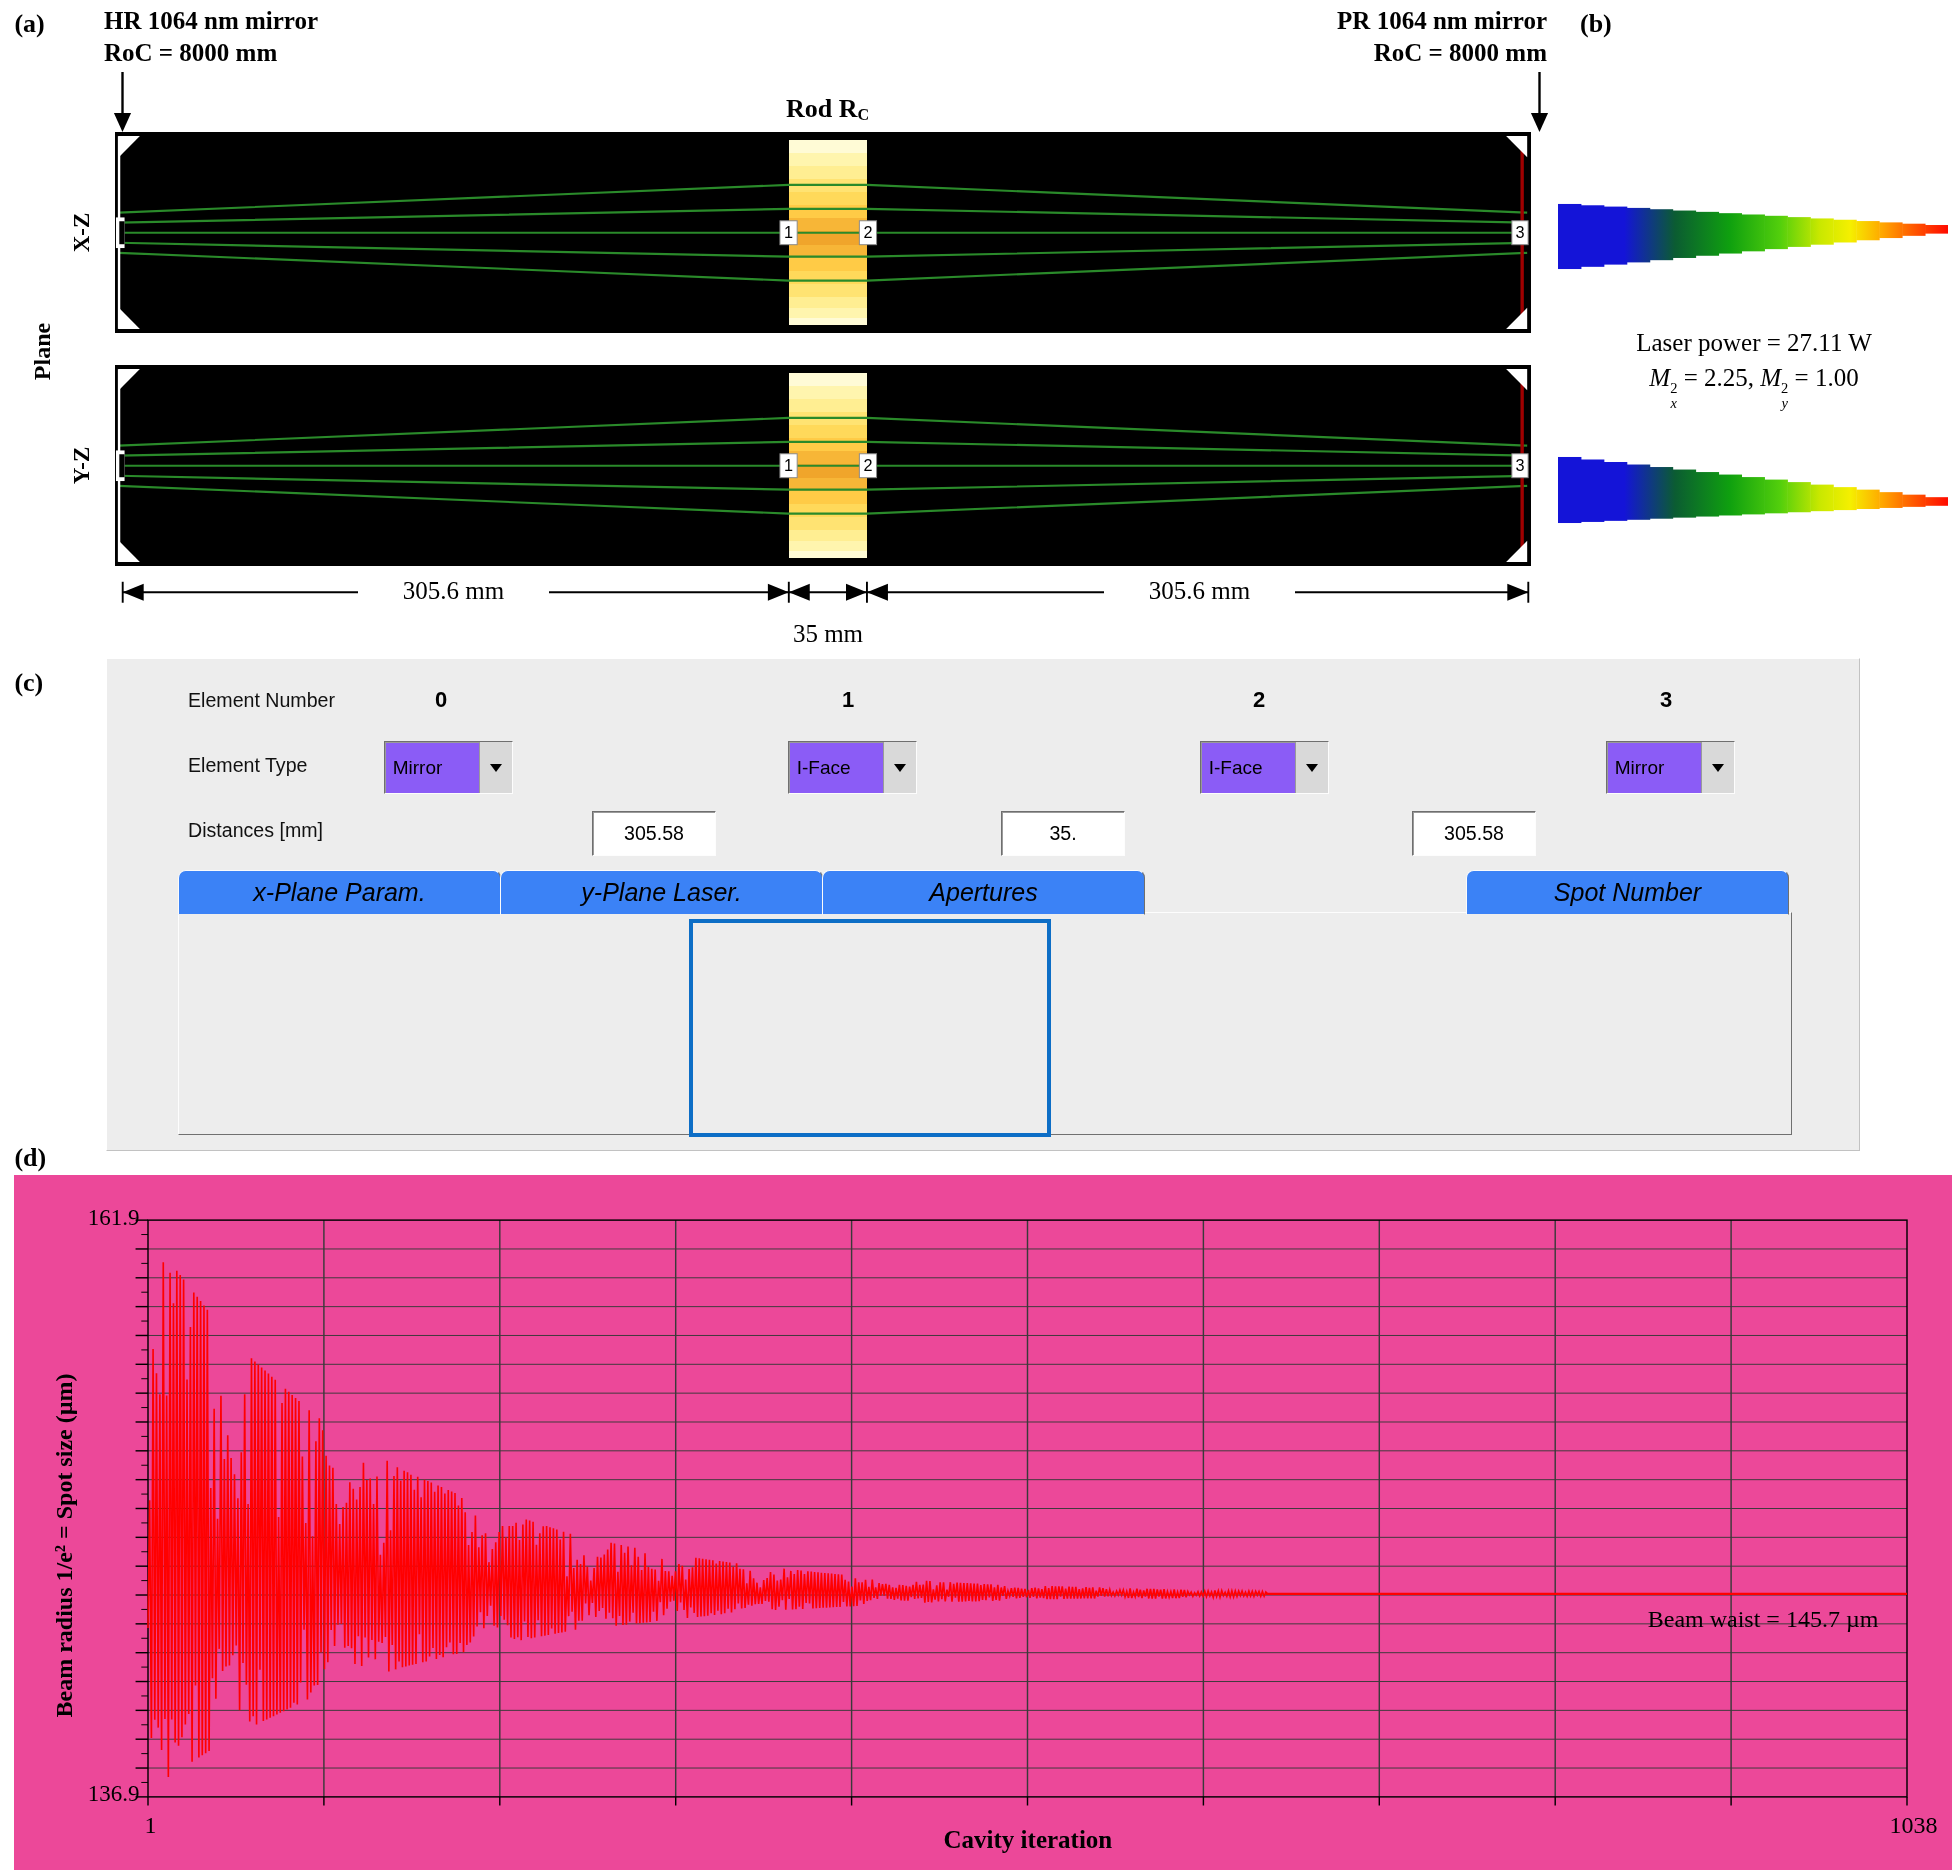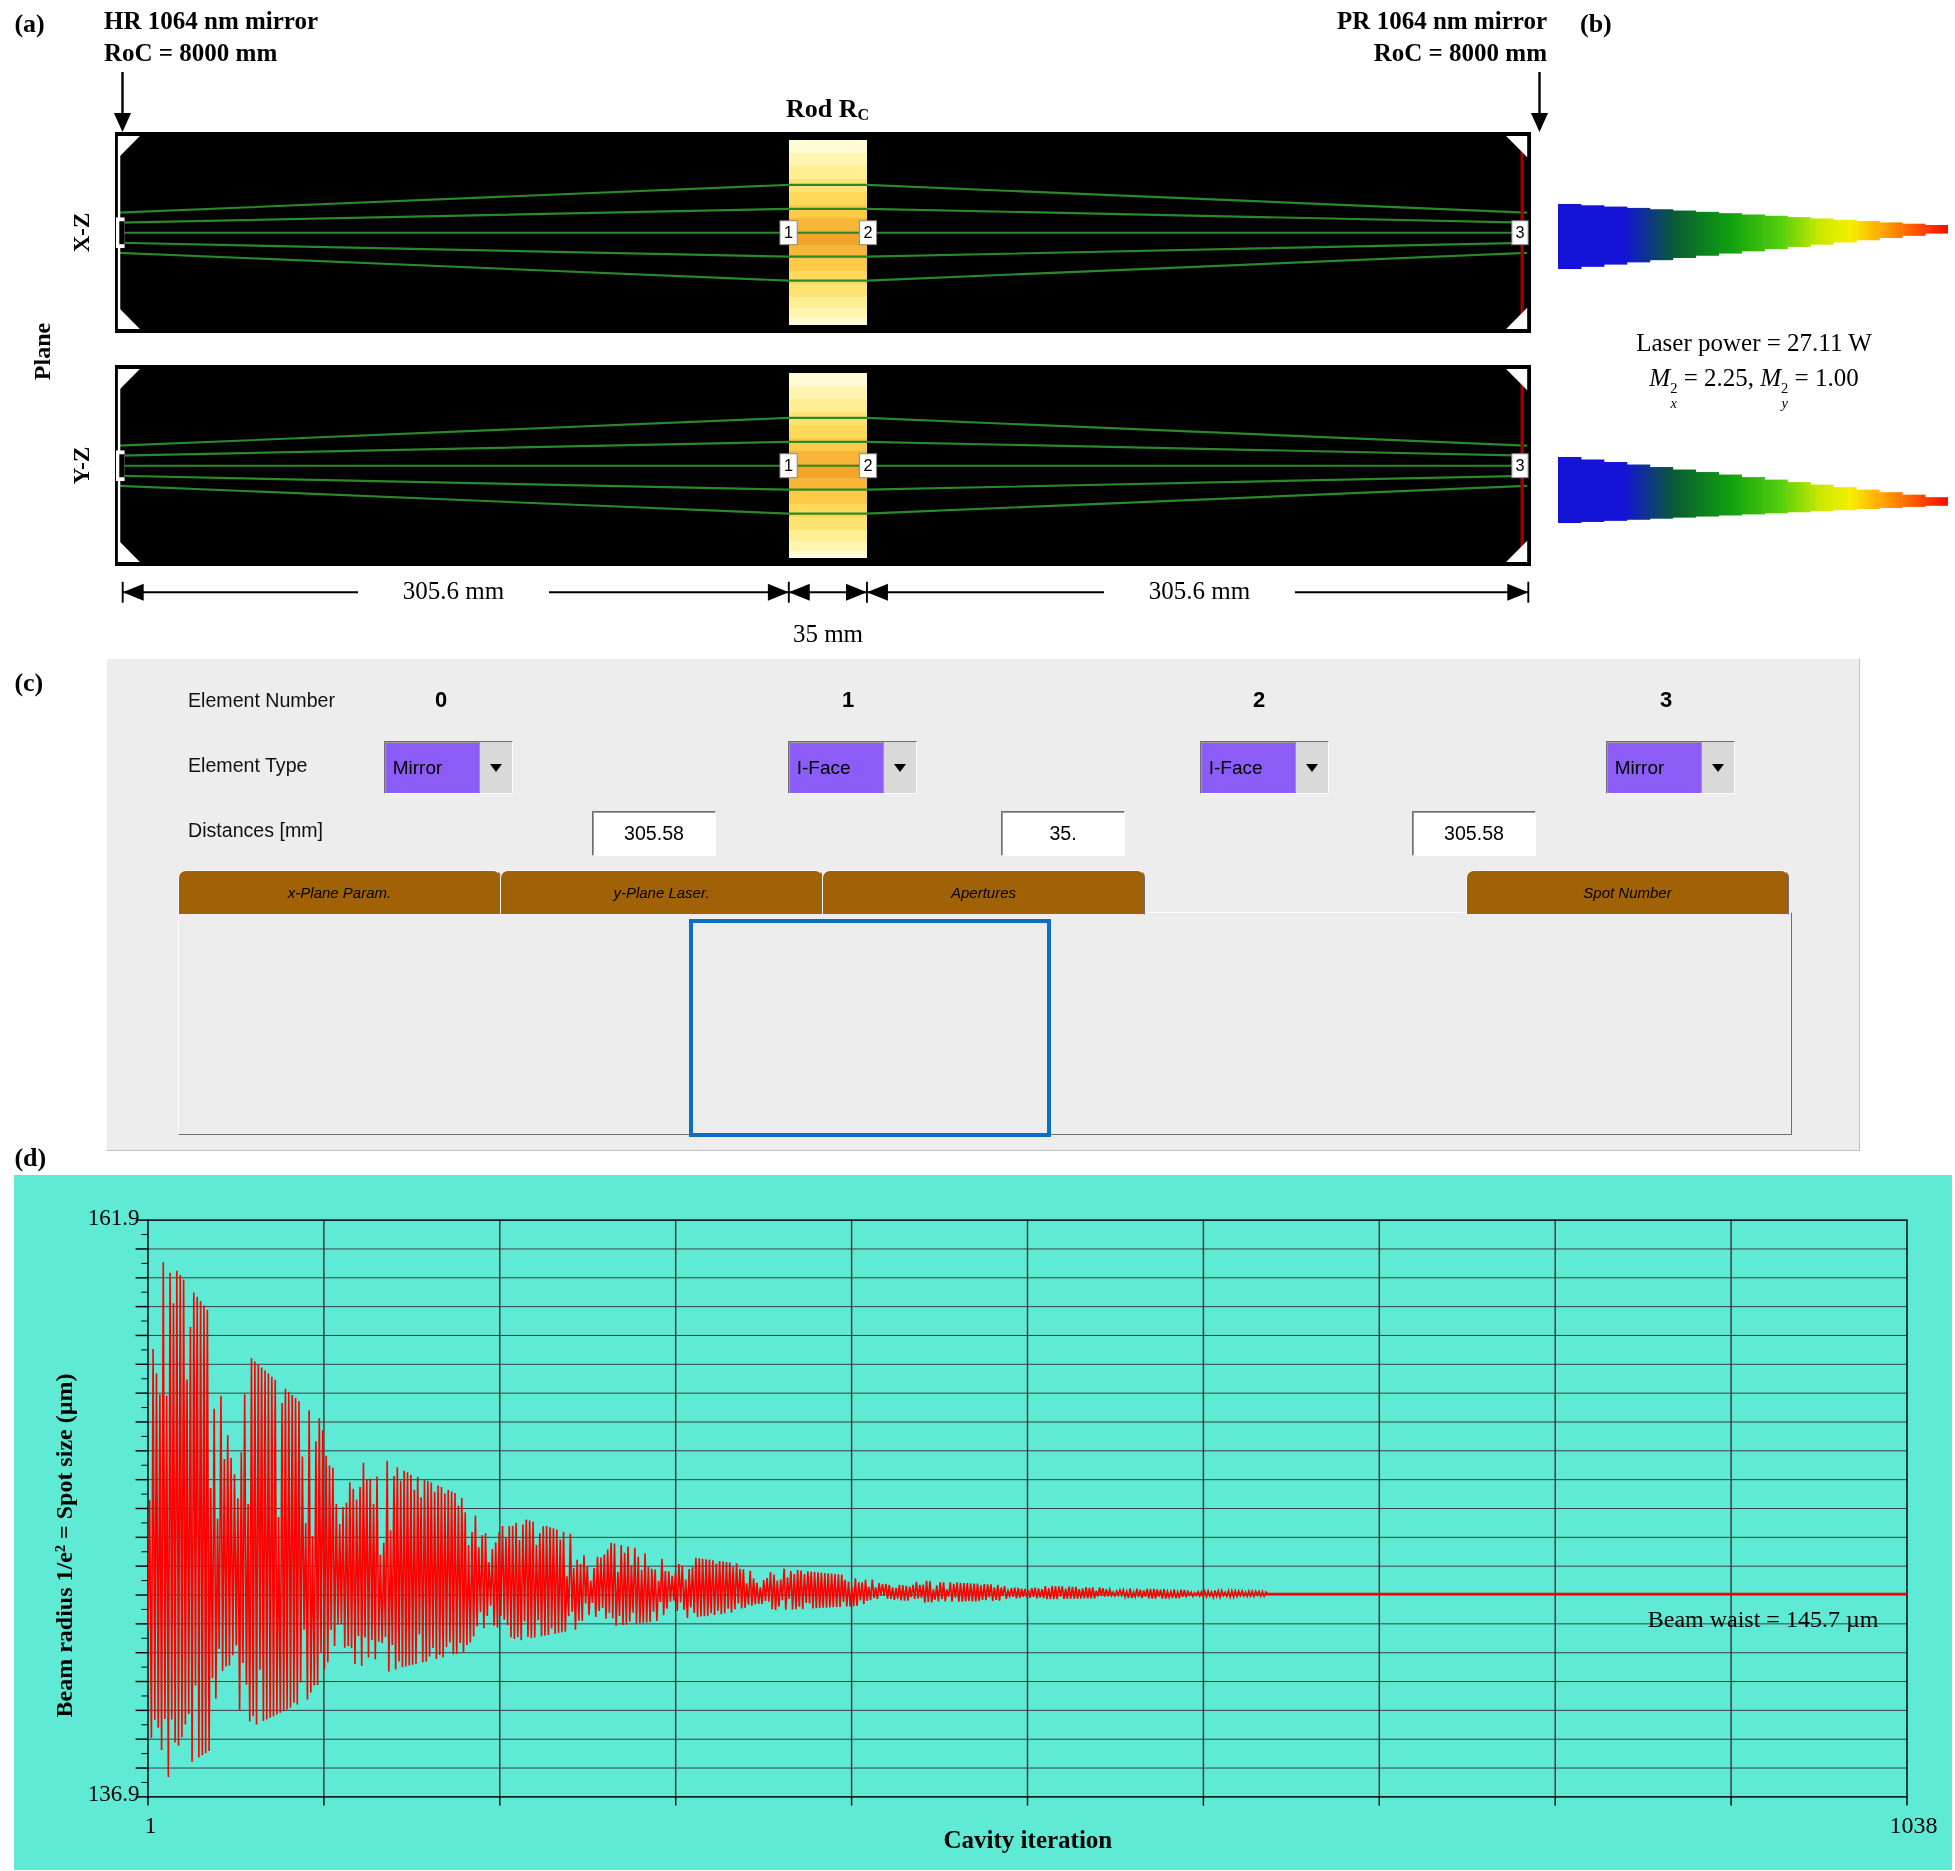--- a/index.html
+++ b/index.html
@@ -35,29 +35,29 @@
     box-shadow:inset 1px 1px 0 #9a9a9a;display:flex;text-align:center;}
   .dd .val{flex:1;display:flex;align-items:center;padding-left:7.7px;font-family:"Liberation Sans",sans-serif;font-size:19px;}
   .dd .btn{width:32px;background:#d9d9d9;border-left:1.4px solid #9a9a9a;display:flex;align-items:center;justify-content:center;}
   .tri-dn{width:0;height:0;border:6.2px solid transparent;border-top:8.1px solid #000;margin-top:6.7px;}
   .tri-up-s{width:0;height:0;border:4.3px solid transparent;border-bottom:5.7px solid #000;margin-bottom:4.8px;}
   .tri-dn-s{width:0;height:0;border:4.3px solid transparent;border-top:5.7px solid #000;margin-top:4.8px;}
   .spinbtns{position:absolute;width:25px;display:flex;flex-direction:column;}
   .sb{flex:1;background:#d9d9d9;border:1px solid;border-color:#fdfdfd #6f6f6f #6f6f6f #fdfdfd;
     display:flex;align-items:center;justify-content:center;}
   .cb{position:absolute;width:22px;height:22px;background:#fff;border:1.4px solid;border-color:#6f6f6f #fdfdfd #fdfdfd #6f6f6f;box-shadow:inset 1px 1px 0 #9a9a9a;}
-  .tab{position:absolute;top:870px;height:43px;background:#a16207;border:1.4px solid;border-color:#fbfbfb #6f6f6f #ededed #fbfbfb;
+  .tab{position:absolute;top:870px;height:43px;background:#3b82f6;border:1.4px solid;border-color:#fbfbfb #6f6f6f #ededed #fbfbfb;
     border-radius:7.7px 7.7px 0 0;display:flex;align-items:center;justify-content:center;
-    font-family:"Liberation Sans",sans-serif;font-style:italic;font-size:15px;z-index:2;}
+    font-family:"Liberation Sans",sans-serif;font-style:italic;font-size:25px;z-index:2;}
   .tab.active{top:863px;height:50px;font-weight:bold;z-index:4;}
   #tabContent{position:absolute;left:178px;top:912px;width:1612px;height:221px;background:#ededed;z-index:1;
     border:1.4px solid;border-color:#fdfdfd #707070 #707070 #fdfdfd;}
   #hlbox{position:absolute;left:689px;top:919px;width:354px;height:210px;border:4.8px solid #0d6ec6;z-index:5;}
   
-  #panelD{position:absolute;left:14.4px;top:1175px;width:1938px;height:695px;background:#5eead4;}
+  #panelD{position:absolute;left:14.4px;top:1175px;width:1938px;height:695px;background:#ec4899;}
   #chart-svg{position:absolute;left:134px;top:45px;overflow:visible;}
   .stack{display:inline-flex;flex-direction:column;font-size:58%;line-height:1.02;vertical-align:-0.5em;}
   .stack span{display:block;}
   .mvar{font-style:italic;}
 </style>
 </head>
 <body>
 
 <div id="page">
 

